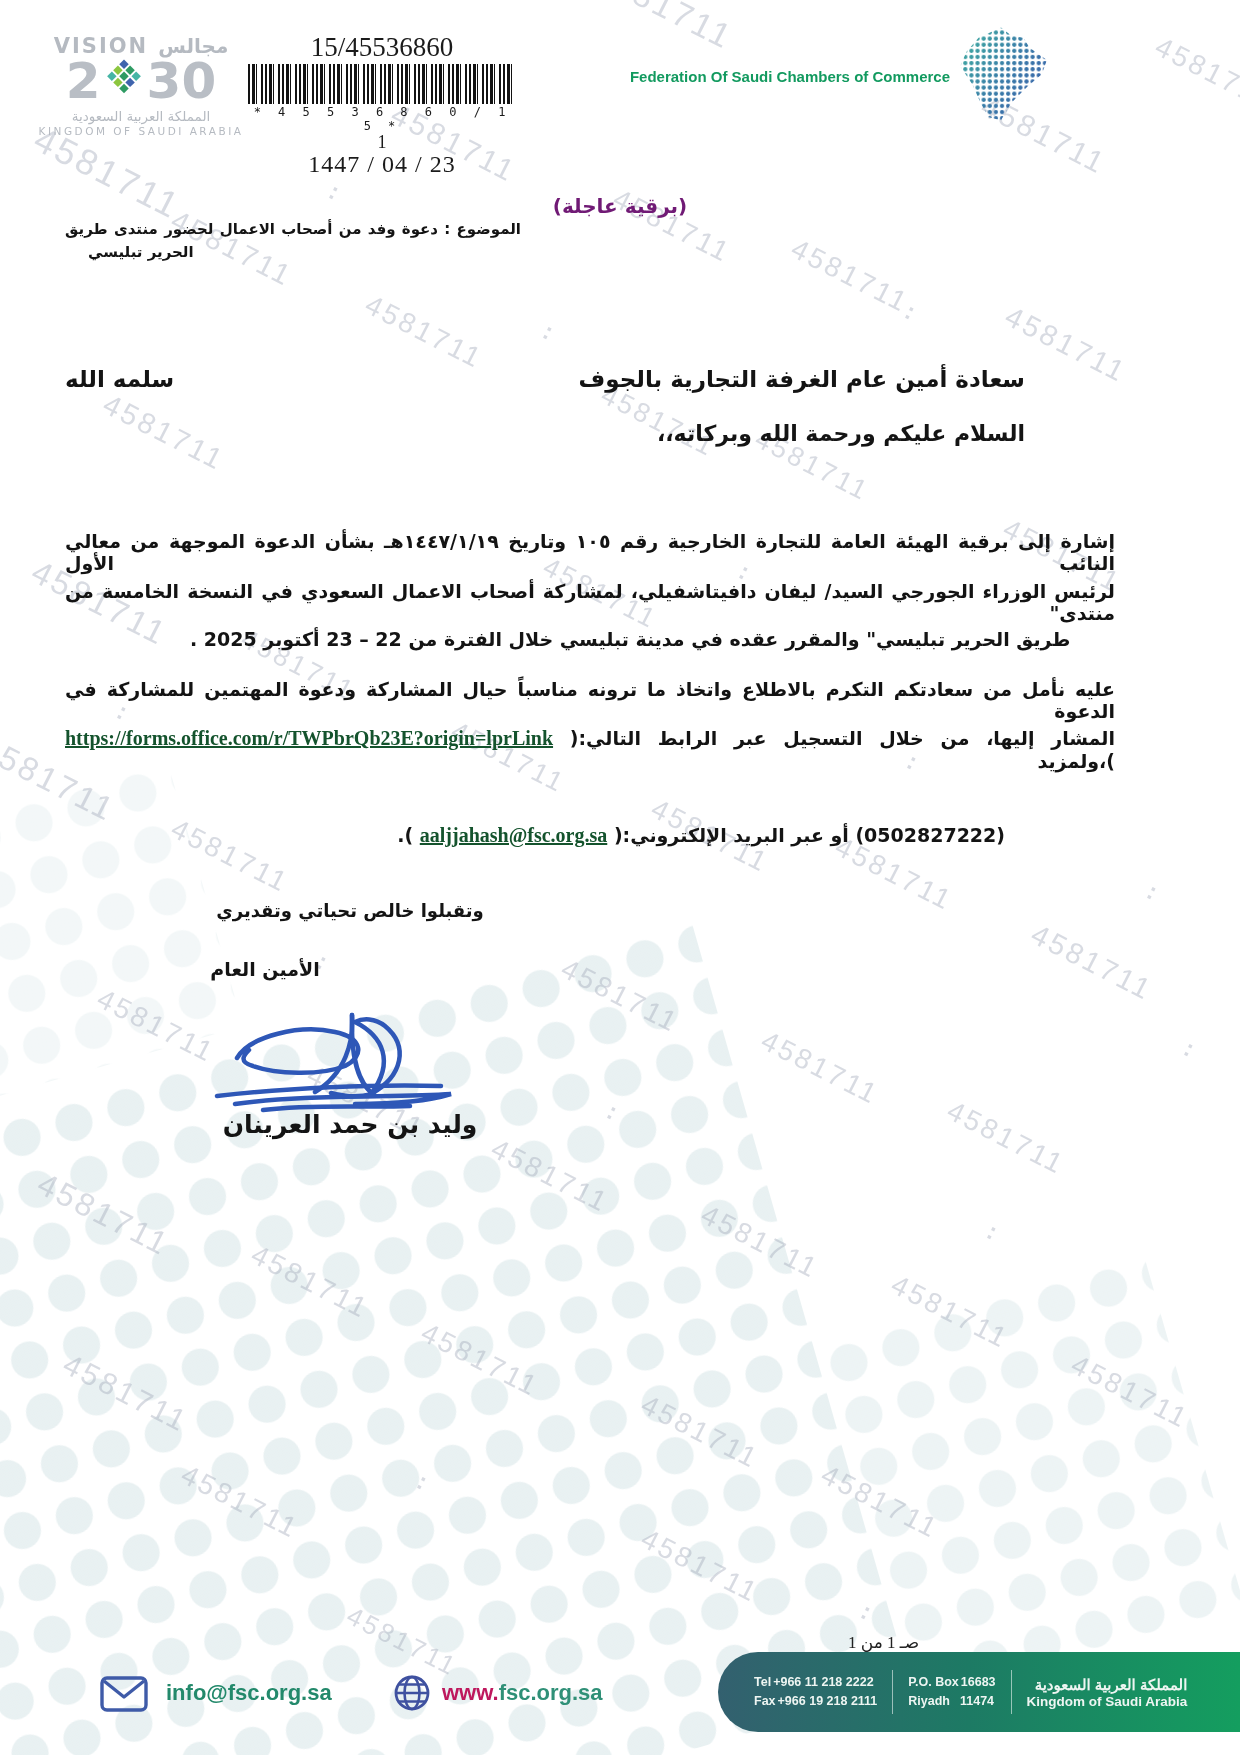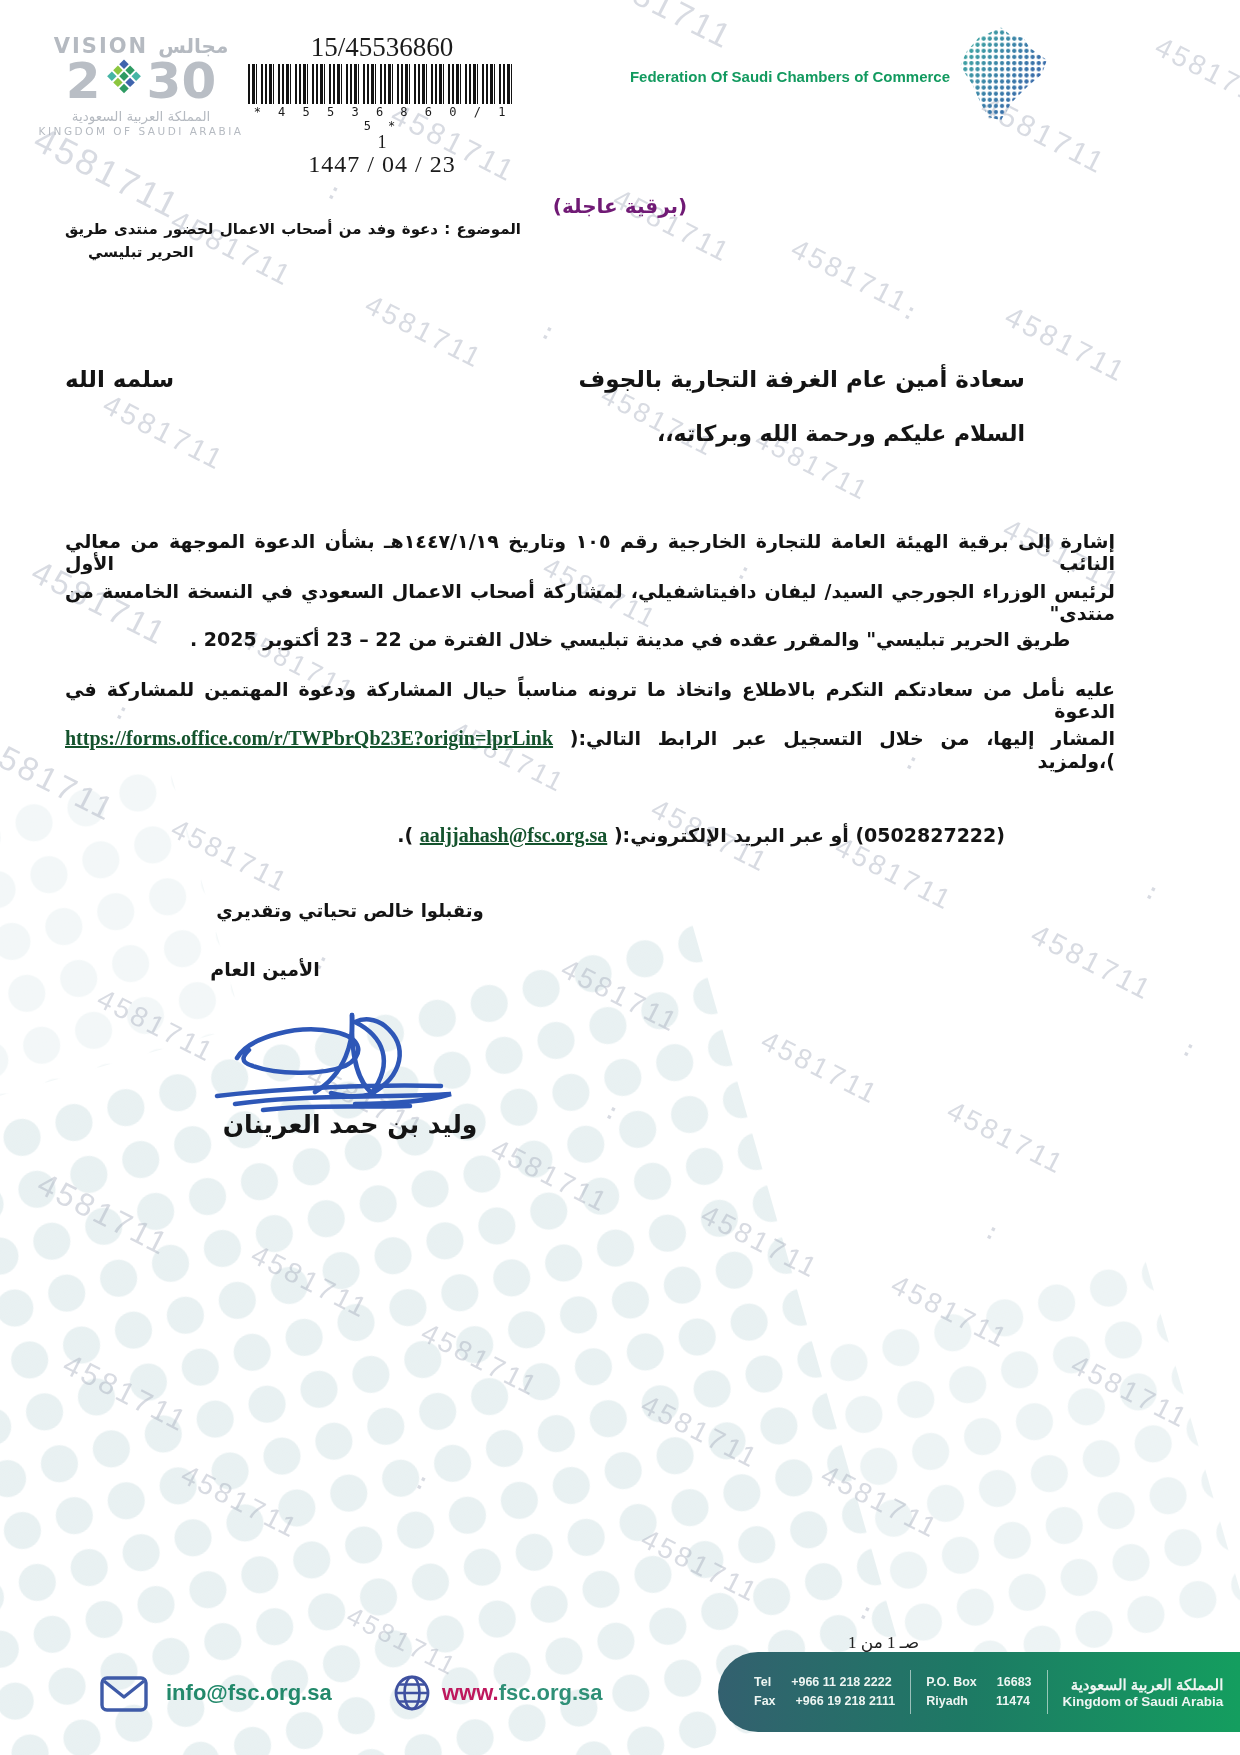--- a/index.html
+++ b/index.html
@@ -43,21 +43,21 @@
   
   #orgtext{left:598px;top:66px;width:352px;text-align:right;}
   #org-title{direction:rtl;font-weight:bold;font-size:24px;line-height:1.25;white-space:nowrap;}
   #org-sub{font-family:"Liberation Sans",sans-serif;font-weight:bold;font-size:15px;color:#129a5f;margin-top:2px;white-space:nowrap;}
   
   #fbar{left:718px;top:1652px;width:522px;height:80px;border-radius:40px 0 0 40px;
         background:linear-gradient(90deg,#33606f 0%,#1d7a64 48%,#149e5f 100%);
         display:flex;align-items:center;gap:15px;padding-left:36px;box-sizing:border-box;
         color:#eef5f2;font-family:"Liberation Sans",sans-serif;font-weight:bold;font-size:12.5px;}
   .fb-div{width:1px;height:44px;background:rgba(255,255,255,.55);}
-  .fb-row{display:flex;gap:20px;line-height:1.55;}
+  .fb-row{display:flex;gap:2px;line-height:1.55;}
   .fb-col{display:flex;flex-direction:column;}
   #fbar .ksa{text-align:right;direction:rtl;}
   #fbar .ksa .a{font-size:15px;}
   #fbar .ksa .e{direction:ltr;font-size:13.5px;}
   
   .contact{font-family:"Liberation Sans",sans-serif;font-weight:bold;font-size:22px;}
 </style>
 </head>
 <body>
 

